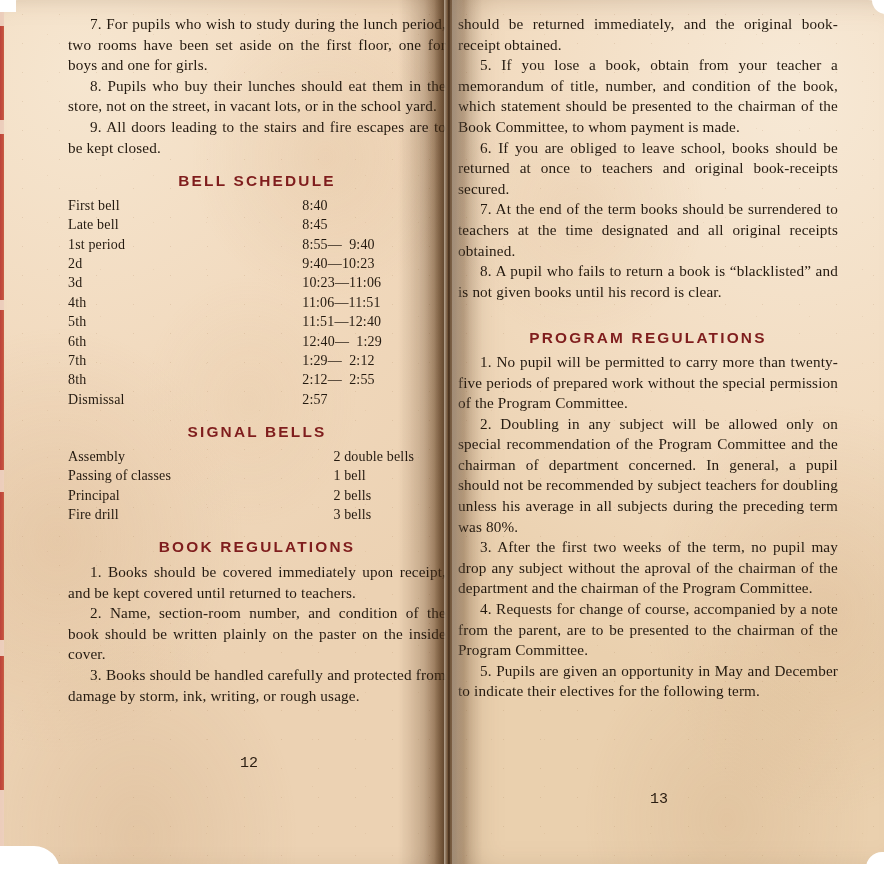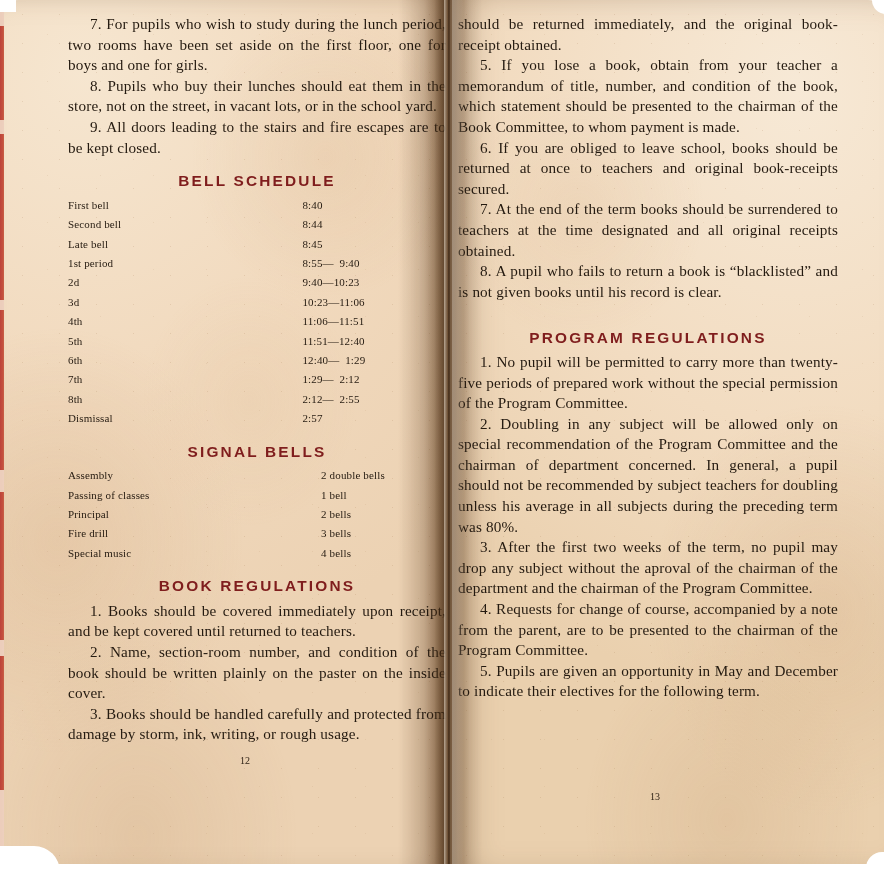--- a/index.html
+++ b/index.html
@@ -111,32 +111,32 @@
     font-family:"Liberation Sans","DejaVu Sans",sans-serif;
     font-weight:bold;font-size:15.4px;letter-spacing:2.2px;
     text-align:center;text-indent:0;
     margin:13px 0 4px 0;color:#7f1d1d;
   }
   .col-right .sec-head{margin:26px 0 3px 0;}
 
   
   table.sched{
     border-collapse:collapse;width:100%;
-    font-size:11px;line-height:19.4px;color:#241a10;
+    font-size:14px;line-height:19.4px;color:#241a10;
   }
   table.sched td{padding:0;vertical-align:baseline;white-space:pre;}
   td.lbl{text-align:left;padding-left:6px;}
   td.val{text-align:left;padding-left:0;}
   table.bellsched td.val{padding-left:162px;margin-top:8px;}
   table.signal td.val{padding-left:148px;}
 
   
   .folio{
-    position:absolute;font-size:10px;color:#2a1d11;
-    font-family:Liberation Serif, serif;
+    position:absolute;font-size:15px;color:#2a1d11;
+    font-family:Liberation Mono, monospace;
   }
   .folio-left{left:240px;top:755px;}
   .folio-right{left:650px;top:755px;margin-top:36px;}
 
   
   .gutter-fade{
     position:absolute;left:448px;top:0;width:34px;height:872px;pointer-events:none;
     background:linear-gradient(90deg, rgba(74,48,24,.30) 0%, rgba(74,48,24,.10) 55%, rgba(74,48,24,0) 100%);
     mix-blend-mode:multiply;
   }
@@ -181,24 +181,20 @@
     <p>9. All doors leading to the stairs and fire escapes are to be kept closed.</p>
 
     <div class="sec-head">BELL SCHEDULE</div>
     <table class="sched bellsched">
       <tbody>
         <tr>
           <td class="lbl">First bell</td>
           <td class="val">8:40</td>
         </tr>
         <tr>
-          <td class="lbl">Second bell</td>
-          <td class="val">8:44</td>
-        </tr>
-        <tr>
           <td class="lbl">Late bell</td>
           <td class="val">8:45</td>
         </tr>
         <tr>
           <td class="lbl">1st period</td>
           <td class="val">8:55—  9:40</td>
         </tr>
         <tr>
           <td class="lbl">2d</td>
           <td class="val">9:40—10:23</td>
@@ -245,24 +241,20 @@
           <td class="lbl">Passing of classes</td>
           <td class="val">1 bell</td>
         </tr>
         <tr>
           <td class="lbl">Principal</td>
           <td class="val">2 bells</td>
         </tr>
         <tr>
           <td class="lbl">Fire drill</td>
           <td class="val">3 bells</td>
-        </tr>
-        <tr>
-          <td class="lbl">Special music</td>
-          <td class="val">4 bells</td>
         </tr>
       </tbody>
     </table>
 
     <div class="sec-head">BOOK REGULATIONS</div>
     <p>1. Books should be covered immediately upon receipt, and be kept covered until returned to teachers.</p>
     <p>2. Name, section-room number, and condition of the book should be written plainly on the paster on the inside cover.</p>
     <p>3. Books should be handled carefully and protected from damage by storm, ink, writing, or rough usage.</p>
   </div>
 

